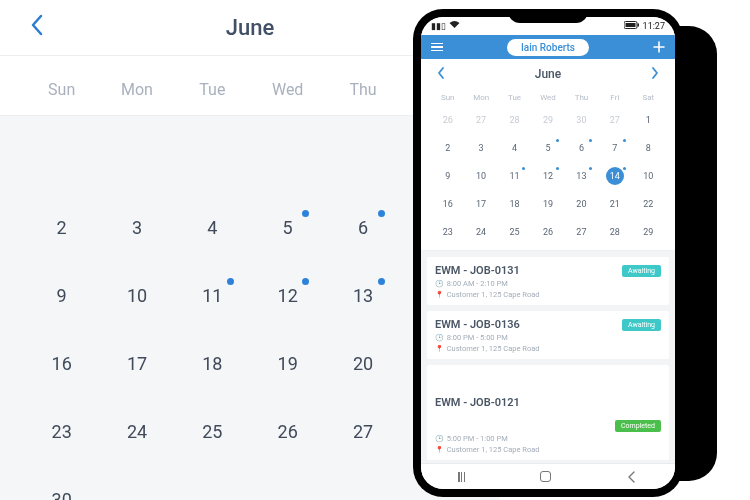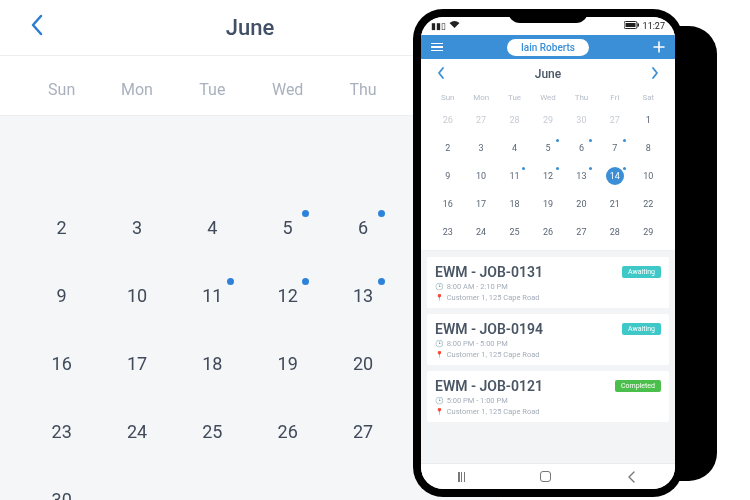--- a/index.html
+++ b/index.html
@@ -121,26 +121,26 @@
   .jobs {
     flex: 1; background: #f2f4f6; overflow: hidden;
   }
   .job-card {
     background: #fff; margin: 6px 6px 0 6px; padding: 7px 8px 6px 8px;
     border-radius: 2px;
   }
   .job-head {
     display: flex; align-items: center; justify-content: space-between;
   }
-  .job-title { color: #4a5665; font-size: 14px; font-weight: 600; }
+  .job-title { color: #4a5665; font-size: 11px; font-weight: 600; }
   .badge {
     font-size: 7px; color: #fff; padding: 2px 6px; border-radius: 2px;
   }
   .badge.awaiting { background: #3fc8c8; }
-  .badge.completed { background: #4bbf4b; }
+  .badge.completed { background: #4bbf4b; margin-top: 48px; }
   .job-line {
     display: flex; align-items: center; gap: 3px; margin-top: 2px;
     color: #a4adb8; font-size: 7.5px;
   }
   .job-line .ji { font-size: 7px; }
 
   .navbar {
     height: 26px; background: #fff; border-top: 1px solid #e8eaed;
     display: flex; align-items: center; justify-content: space-around;
   }
@@ -462,21 +462,21 @@
             <span class="ji">🕒</span>
             <span>8:00 AM - 2:10 PM</span>
           </div>
           <div class="job-line">
             <span class="ji">📍</span>
             <span>Customer 1, 125 Cape Road</span>
           </div>
         </div>
         <div class="job-card">
           <div class="job-head">
-            <div class="job-title">EWM - JOB-0194</div>
+            <div class="job-title">EWM - JOB-0136</div>
             <div class="badge awaiting">Awaiting</div>
           </div>
           <div class="job-line">
             <span class="ji">🕒</span>
             <span>8:00 PM - 5:00 PM</span>
           </div>
           <div class="job-line">
             <span class="ji">📍</span>
             <span>Customer 1, 125 Cape Road</span>
           </div>

